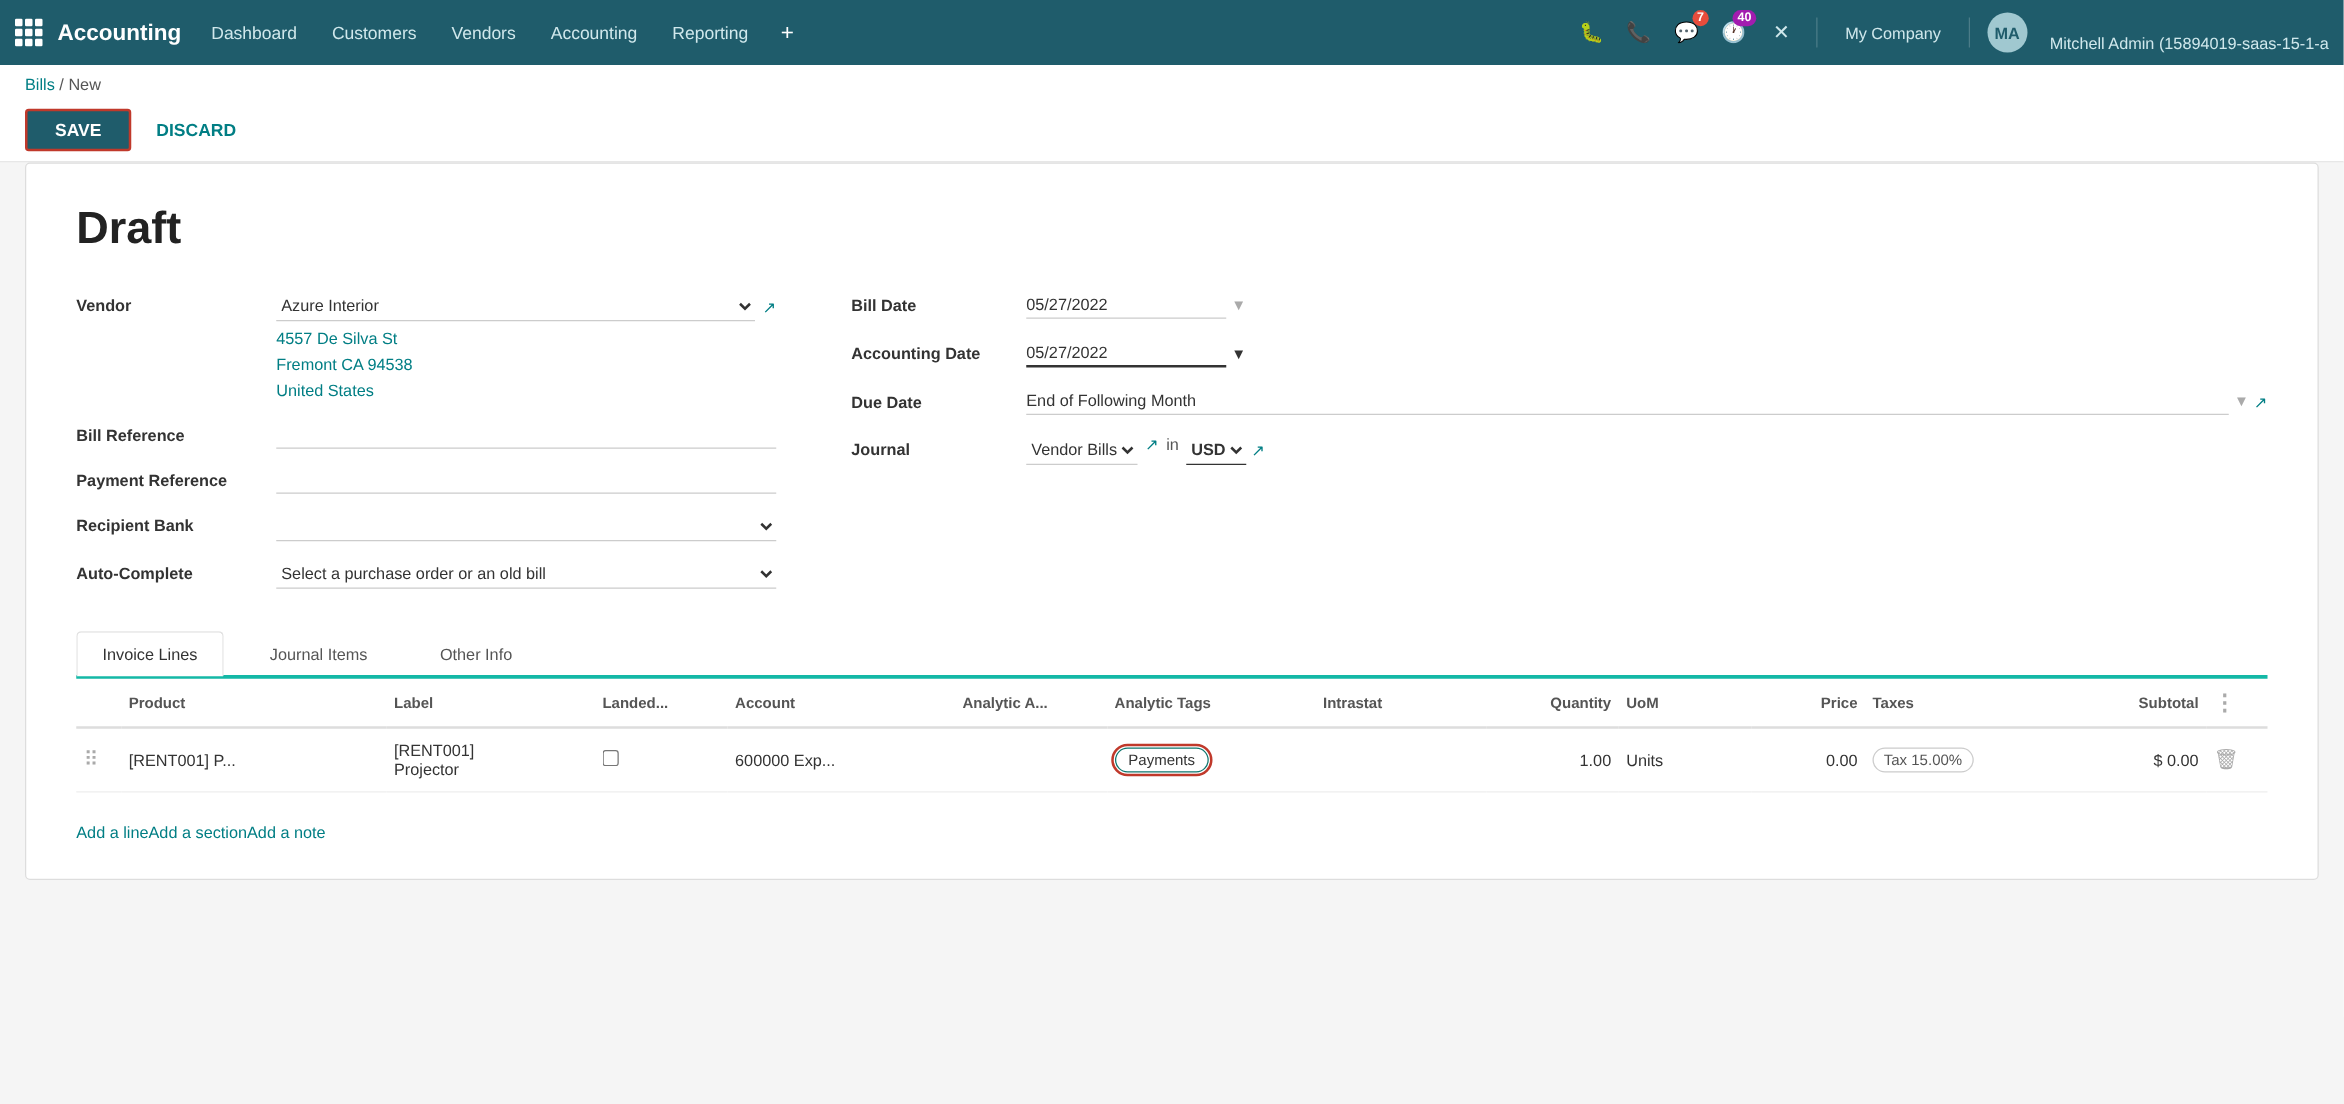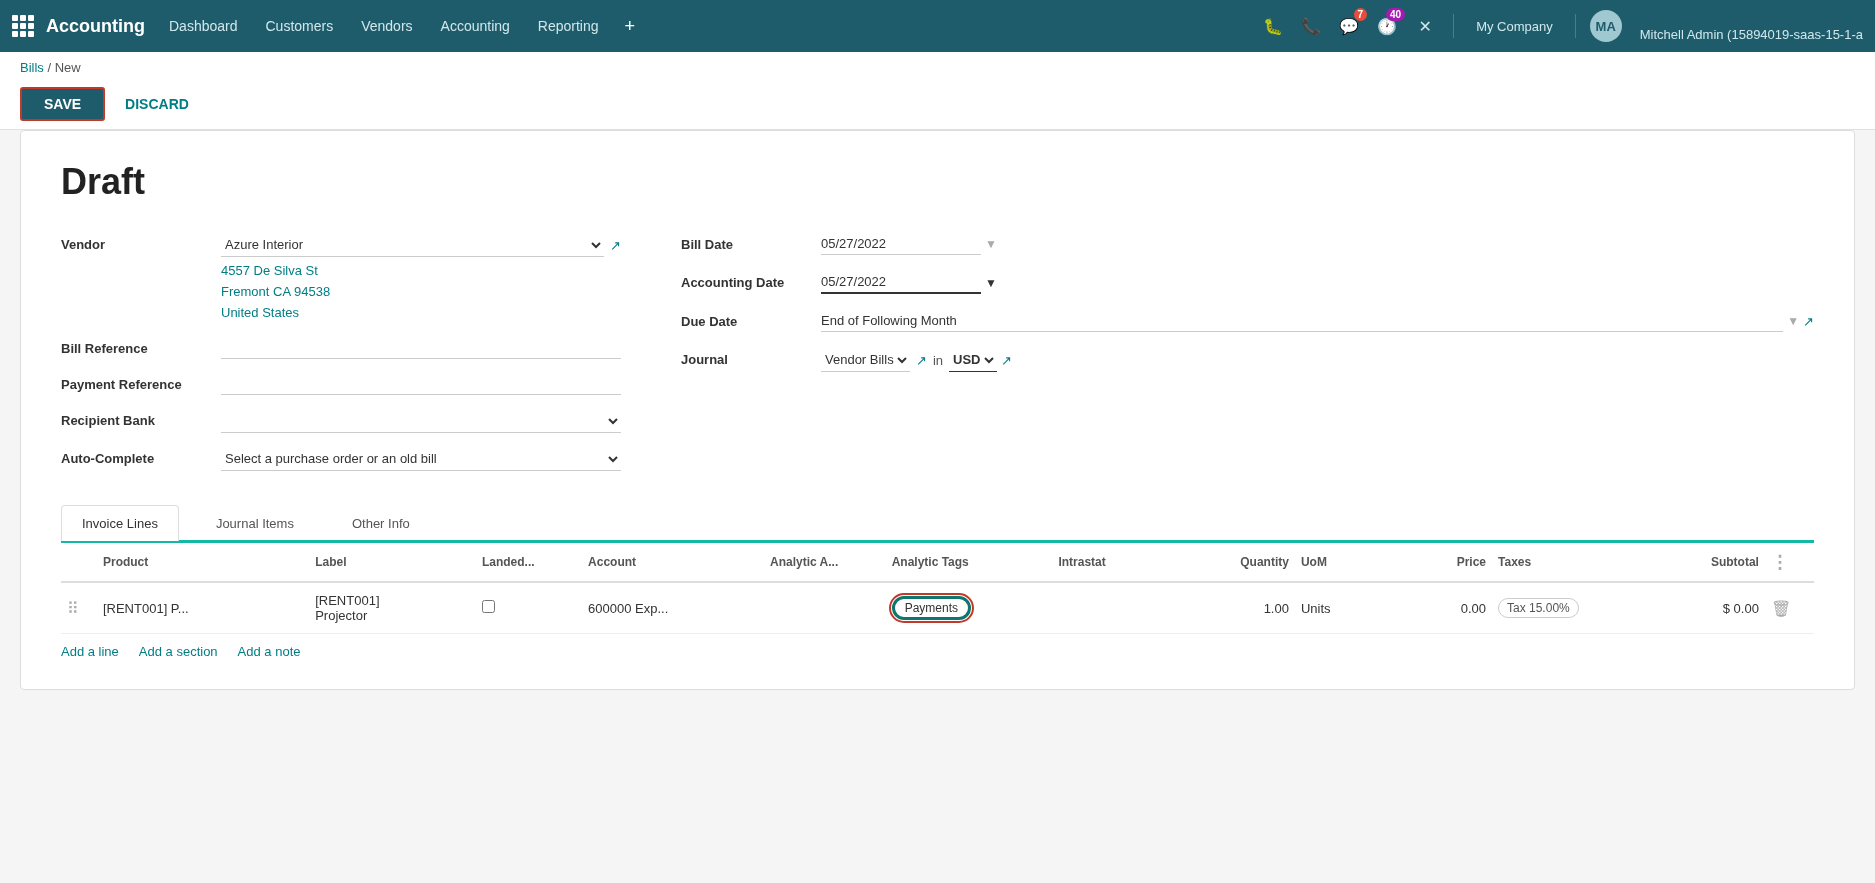--- a/index.html
+++ b/index.html
@@ -151,21 +151,21 @@
       outline: none; width: 160px;
     }
     .due-date-row {
       display: flex; align-items: center; gap: 4px;
     }
     .due-date-text {
       font-size: 13px; color: #333; flex: 1;
       border-bottom: 1px solid #ccc; padding: 3px 0;
     }
     .journal-row {
-      display: flex; align-items: center; gap: 6px;
+      display: flex; gap: 6px;
     }
     .journal-row select {
       border: none; border-bottom: 1px solid #ccc;
       padding: 3px 0; font-size: 13px; color: #333;
       outline: none; background: transparent; cursor: pointer;
     }
     .journal-in { font-size: 13px; color: #555; }
     .currency-row {
       display: flex; align-items: center; gap: 4px;
     }
@@ -211,36 +211,36 @@
     .col-qty { width: 70px; text-align: right; }
     .col-uom { width: 70px; }
     .col-price { width: 60px; text-align: right; }
     .col-taxes { width: 100px; }
     .col-subtotal { width: 80px; text-align: right; }
     .col-actions { width: 30px; }
 
     .sort-handle { color: #aaa; cursor: grab; font-size: 16px; }
     .tag-badge {
       display: inline-block; padding: 2px 10px;
-      border: 3px solid #0f766e; border-radius: 12px;
+      border: 1px solid #0f766e; border-radius: 12px;
       font-size: 12px; color: #333; background: #fff;
       outline: 2px solid #c0392b; outline-offset: 1px;
     }
     .tax-badge {
       display: inline-block; padding: 2px 8px;
       border: 1px solid #ccc; border-radius: 12px;
       font-size: 12px; color: #555; background: #fff;
     }
     .delete-icon { color: #aaa; cursor: pointer; font-size: 16px; }
     .checkbox-cell input[type=checkbox] { cursor: pointer; }
     .qty-right { text-align: right; }
     .price-right { text-align: right; }
     .subtotal-right { text-align: right; }
 
-    .add-actions { display: flex; gap: 20px; margin-top: 10px; }
+    .add-actions { display: flex; margin-top: 24px; }
     .add-link { color: #017e84; cursor: pointer; font-size: 13px; }
 
     .table-menu-icon { color: #aaa; cursor: pointer; font-size: 18px; }
 
     .topnav-separator { width: 1px; height: 24px; background: rgba(255,255,255,0.2); margin: 0 4px; }
   </style>
 </head>
 <body>
 
 <nav class="topnav">

